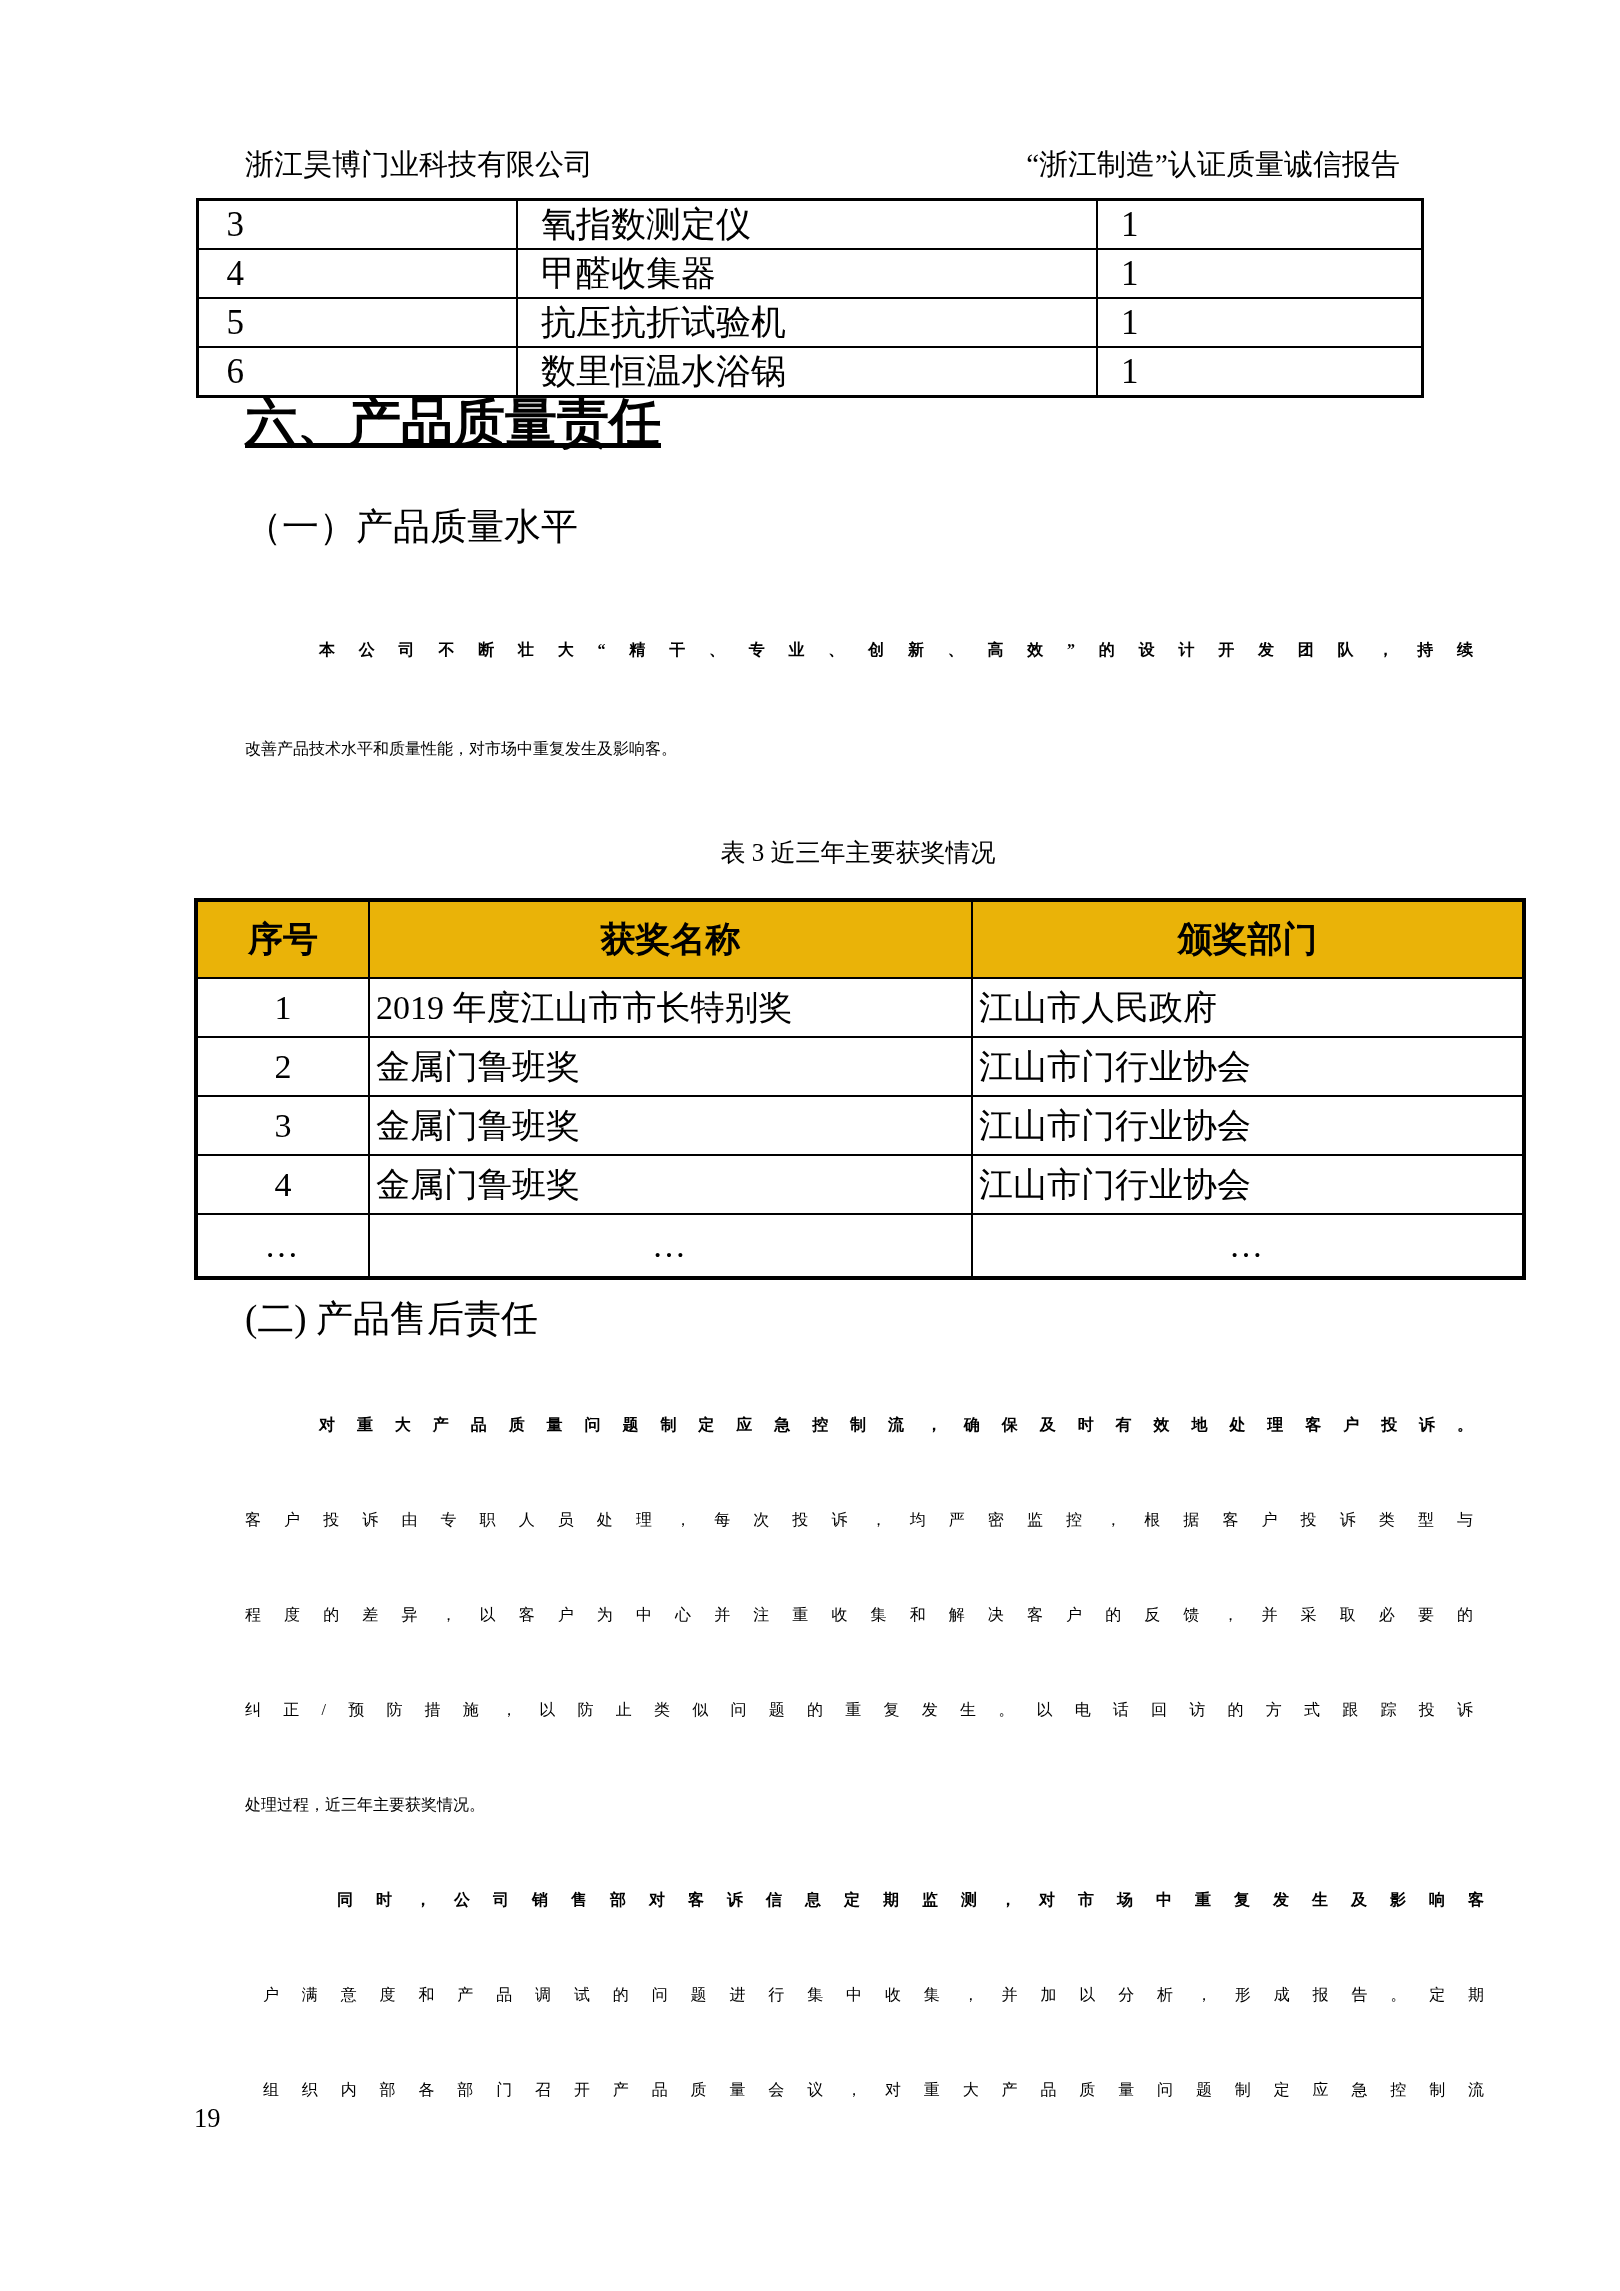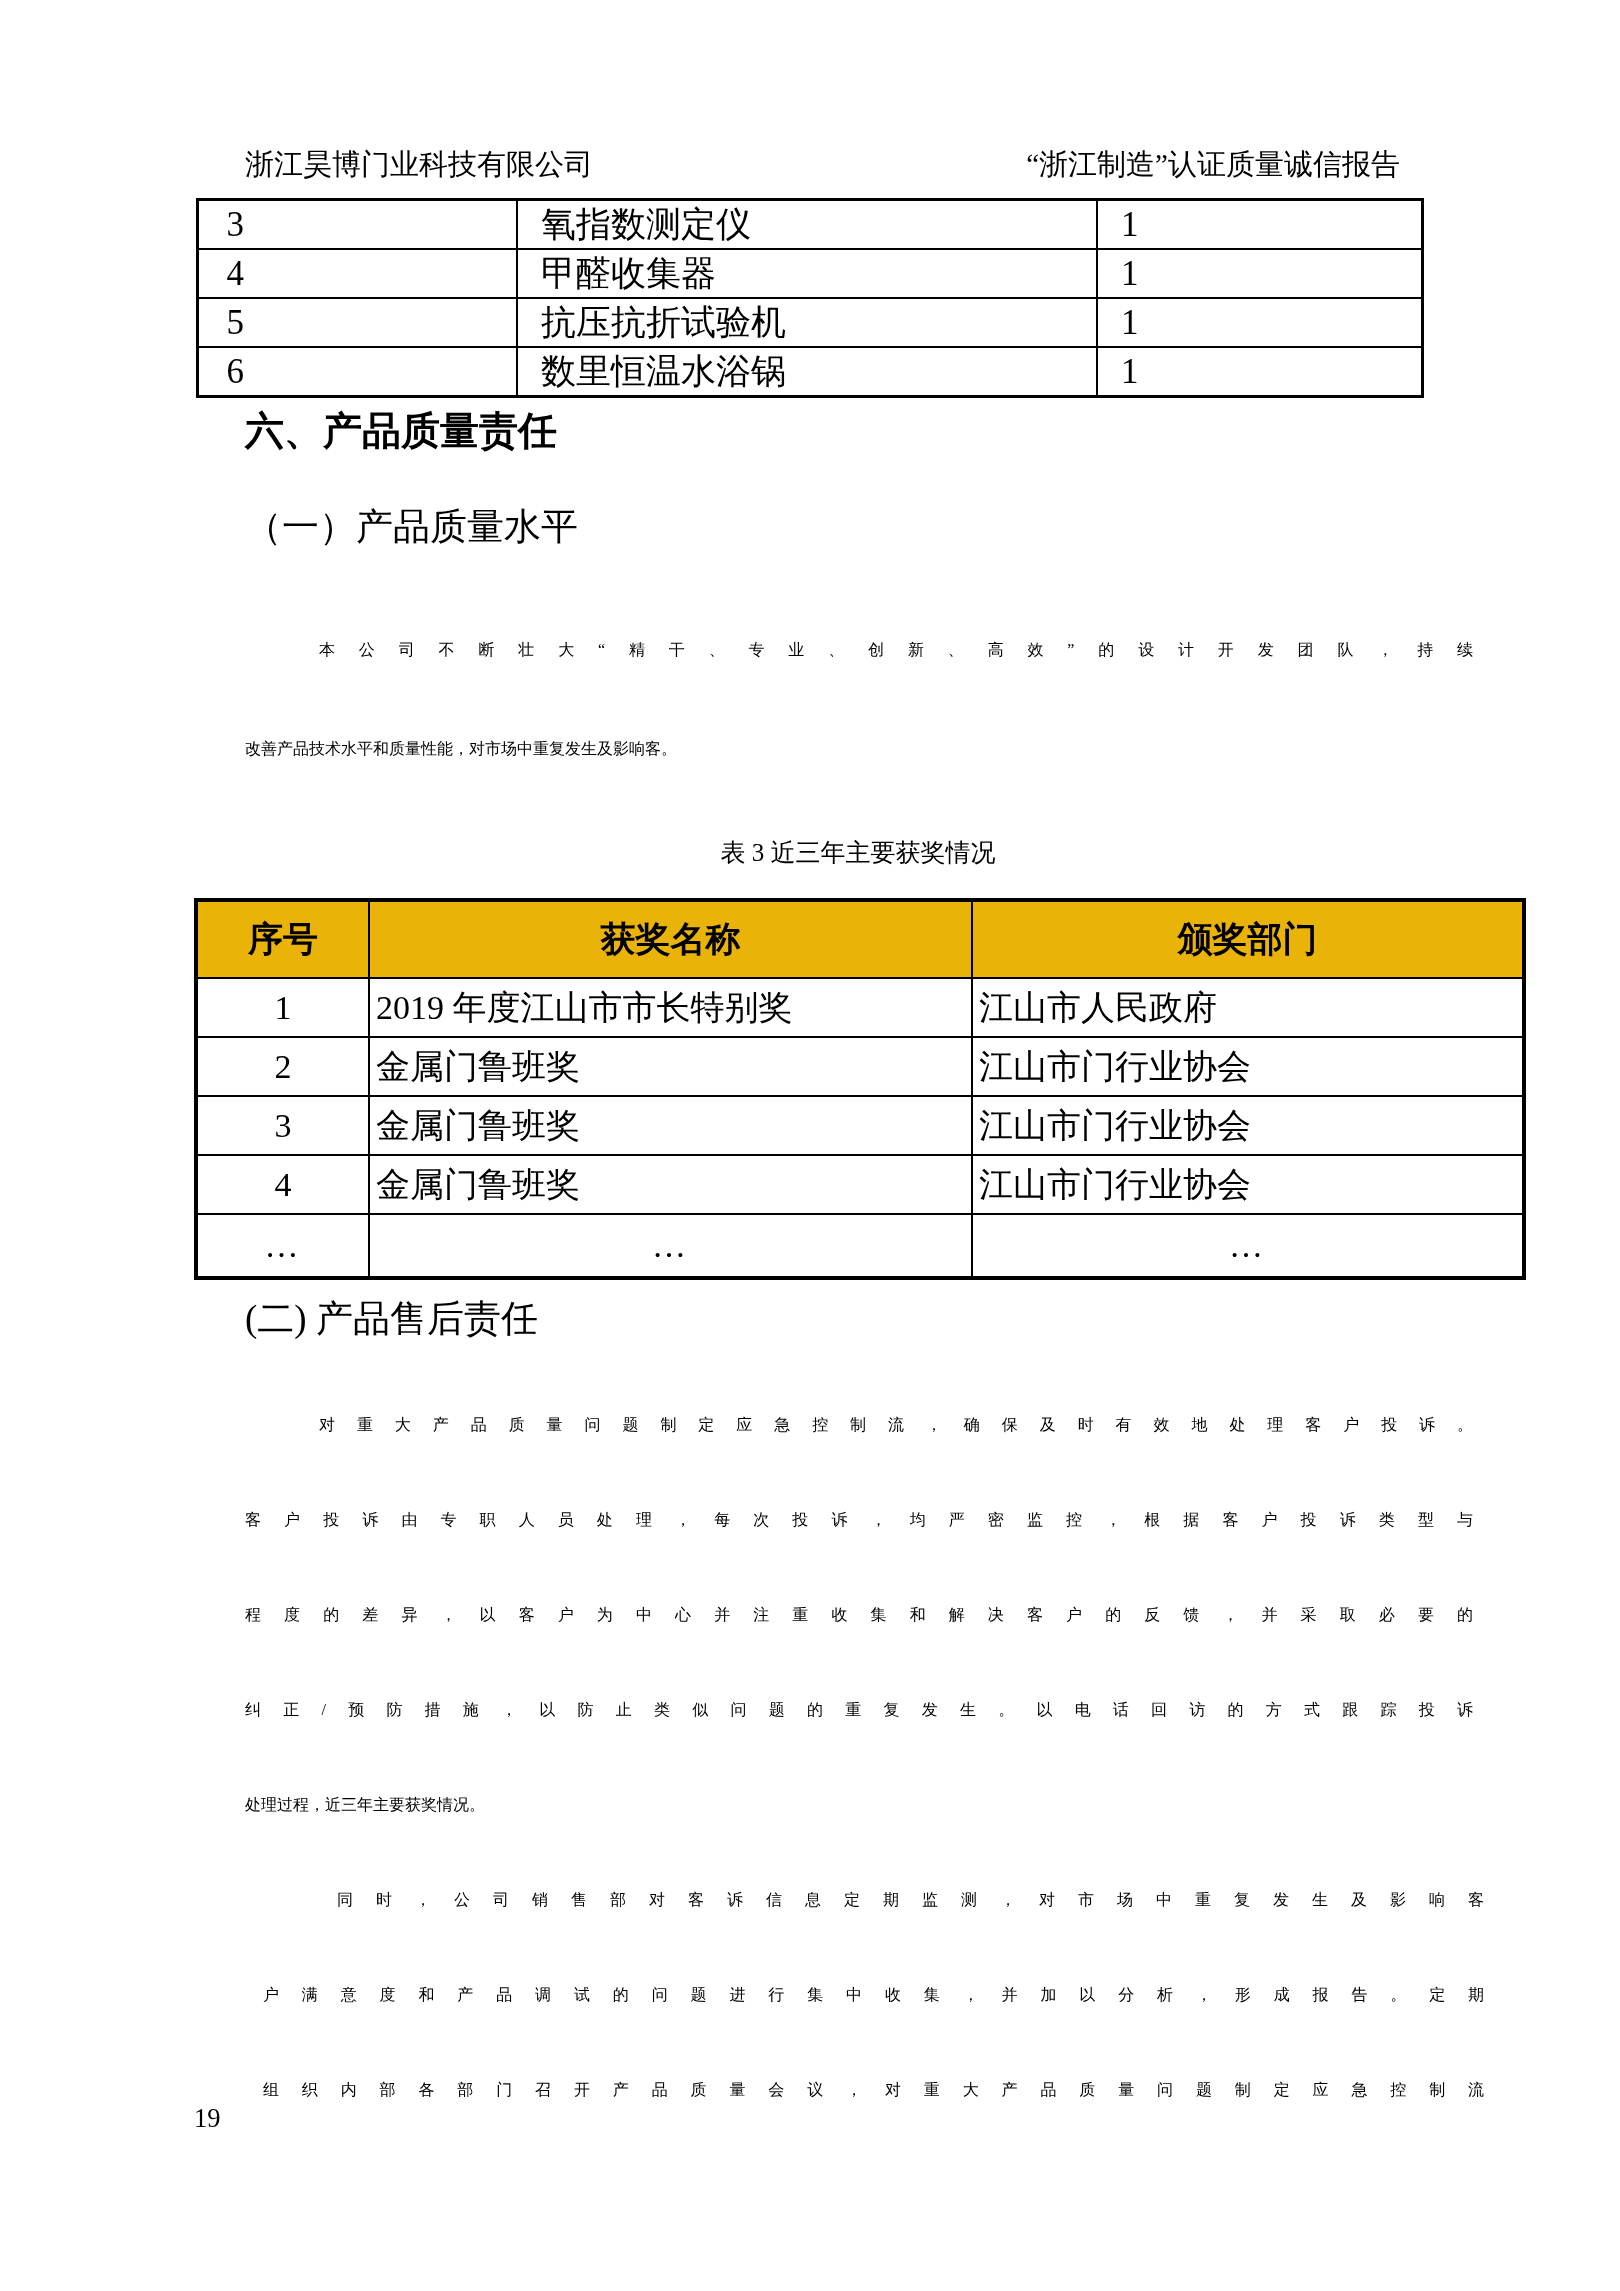--- a/index.html
+++ b/index.html
@@ -43,44 +43,45 @@
     padding: 0 0 0 23.5px;
     vertical-align: middle;
     white-space: nowrap;
     overflow: hidden;
   }
   table.equip td.no { padding-left: 27.4px; }
 
   
   .h1 {
     position: absolute;
-    left: 245px; top: 384px;
-    font-size: 39px; font-weight: bold;
+    left: 245px; top: 376px;
+    font-size: 52px; font-weight: bold;
     line-height: 93px;
     white-space: nowrap;
+    text-decoration: underline;
   }
   .h2 {
     position: absolute;
     left: 245px;
     font-size: 37px;
     line-height: 93px;
     white-space: nowrap;
   }
   .sub1 { top: 480px; }
   .sub2 { top: 1272px; }
 
   
   .para { position: absolute; left: 245px; width: 1228px; }
   .para .line { line-height: 95px; text-align: left; }
   .para1 { top: 600px; }
   .para1 .line { line-height: 99px; }
   .paraA { top: 1377px; }
   .paraB { top: 1852px; left: 263px; width: 1221px; }
   .line.fill { text-align: justify; text-align-last: justify; }
-  .line.indent { text-indent: 74px; }
+  .line.indent { text-indent: 74px; font-weight: bold; }
 
   
   .tbl-title {
     position: absolute;
     top: 806px; left: 194px; width: 1328px;
     text-align: center;
     font-size: 25px;
     line-height: 93px;
   }
   table.awards {

